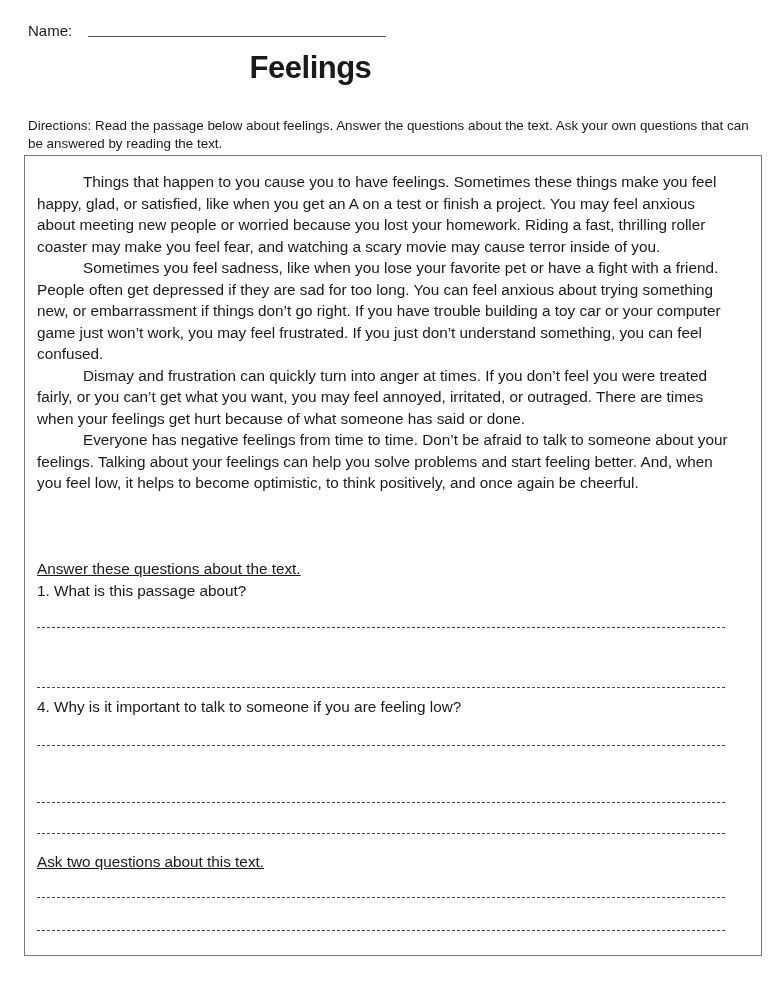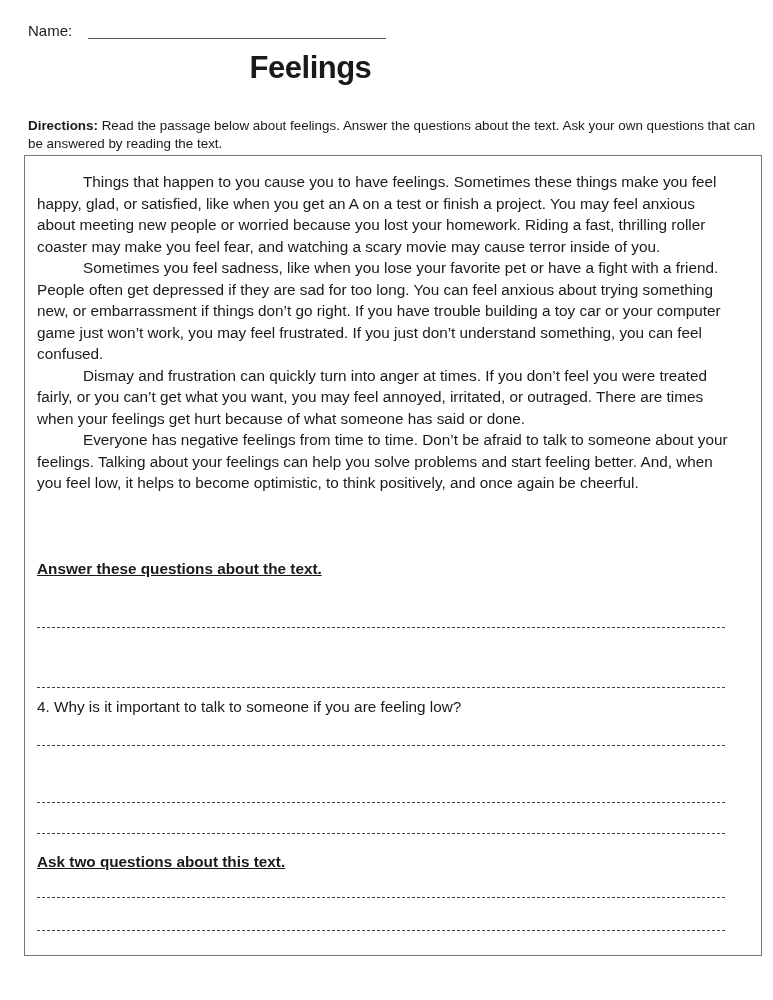--- a/index.html
+++ b/index.html
@@ -1,31 +1,31 @@
 <!DOCTYPE html>
 <html><head>
 <meta charset="utf-8">
 <style>
   html, body { margin: 0; padding: 0; background: #ffffff; }
   body {
     width: 773px; height: 1000px; position: relative; overflow: hidden;
     font-family: "Liberation Sans", sans-serif; color: #1a1a1a;
   }
-  .name-row { position: absolute; left: 28px; top: 22px; font-size: 15px; display: flex; align-items: flex-end; }
+  .name-row { position: absolute; left: 28px; top: 22px; font-size: 15px; display: flex; }
   .name-line { display: inline-block; width: 298px; border-bottom: 1px solid #555; margin-left: 16px; height: 14px; }
   .title { position: absolute; left: 0; width: 621px; top: 50px; text-align: center; font-size: 31px; font-weight: bold; letter-spacing: -0.5px; }
   .directions { position: absolute; left: 28px; top: 117px; width: 730px; font-size: 13.4px; line-height: 18px; }
-  .directions b { font-weight: bold; }
+  .directions b { font-weight: normal; }
   .box {
     position: absolute; left: 24px; top: 155px; width: 738px; height: 801px;
     border: 1px solid #777; box-sizing: border-box;
   }
   .passage { position: absolute; left: 12px; top: 15px; width: 700px; font-size: 15.3px; line-height: 21.5px; }
   .passage p { margin: 0; text-indent: 46px; }
-  .heading { font-weight: bold; text-decoration: underline; font-size: 15.3px; position: absolute; left: 12px; }
+  .heading { font-weight: normal; text-decoration: underline; font-size: 15.3px; position: absolute; left: 12px; }
   .q { position: absolute; left: 12px; font-size: 15.3px; }
   .ans-line { position: absolute; left: 12px; width: 688px; border-bottom: 1.5px dashed #444; height: 0; }
   .footer { position: absolute; left: 0; width: 773px; top: 1018px; text-align: center; font-size: 11px; color: #222; }
 </style>
 </head>
 <body>
 
 <div class="name-row">
   <span>Name:</span>
   <span class="name-line"></span>
@@ -37,20 +37,21 @@
 
 <div class="box">
   <div class="passage">
     <p>Things that happen to you cause you to have feelings. Sometimes these things make you feel happy, glad, or satisfied, like when you get an A on a test or finish a project. You may feel anxious about meeting new people or worried because you lost your homework. Riding a fast, thrilling roller coaster may make you feel fear, and watching a scary movie may cause terror inside of you.</p>
     <p>Sometimes you feel sadness, like when you lose your favorite pet or have a fight with a friend. People often get depressed if they are sad for too long. You can feel anxious about trying something new, or embarrassment if things don’t go right. If you have trouble building a toy car or your computer game just won’t work, you may feel frustrated. If you just don’t understand something, you can feel confused.</p>
     <p>Dismay and frustration can quickly turn into anger at times. If you don’t feel you were treated fairly, or you can’t get what you want, you may feel annoyed, irritated, or outraged. There are times when your feelings get hurt because of what someone has said or done.</p>
     <p>Everyone has negative feelings from time to time. Don’t be afraid to talk to someone about your feelings. Talking about your feelings can help you solve problems and start feeling better. And, when you feel low, it helps to become optimistic, to think positively, and once again be cheerful.</p>
   </div>
 
   <div class="heading" style="top:404px;">Answer these questions about the text.</div>
+  <div class="q" style="top:426px;">1. What is this passage about?</div>
   <div class="ans-line" style="top:471px;"></div>
 
   <div class="ans-line" style="top:531px;"></div>
 
   <div class="q" style="top:542px;">4. Why is it important to talk to someone if you are feeling low?</div>
   <div class="ans-line" style="top:589px;"></div>
 
   <div class="ans-line" style="top:646px;"></div>
   <div class="ans-line" style="top:677px;"></div>
 

